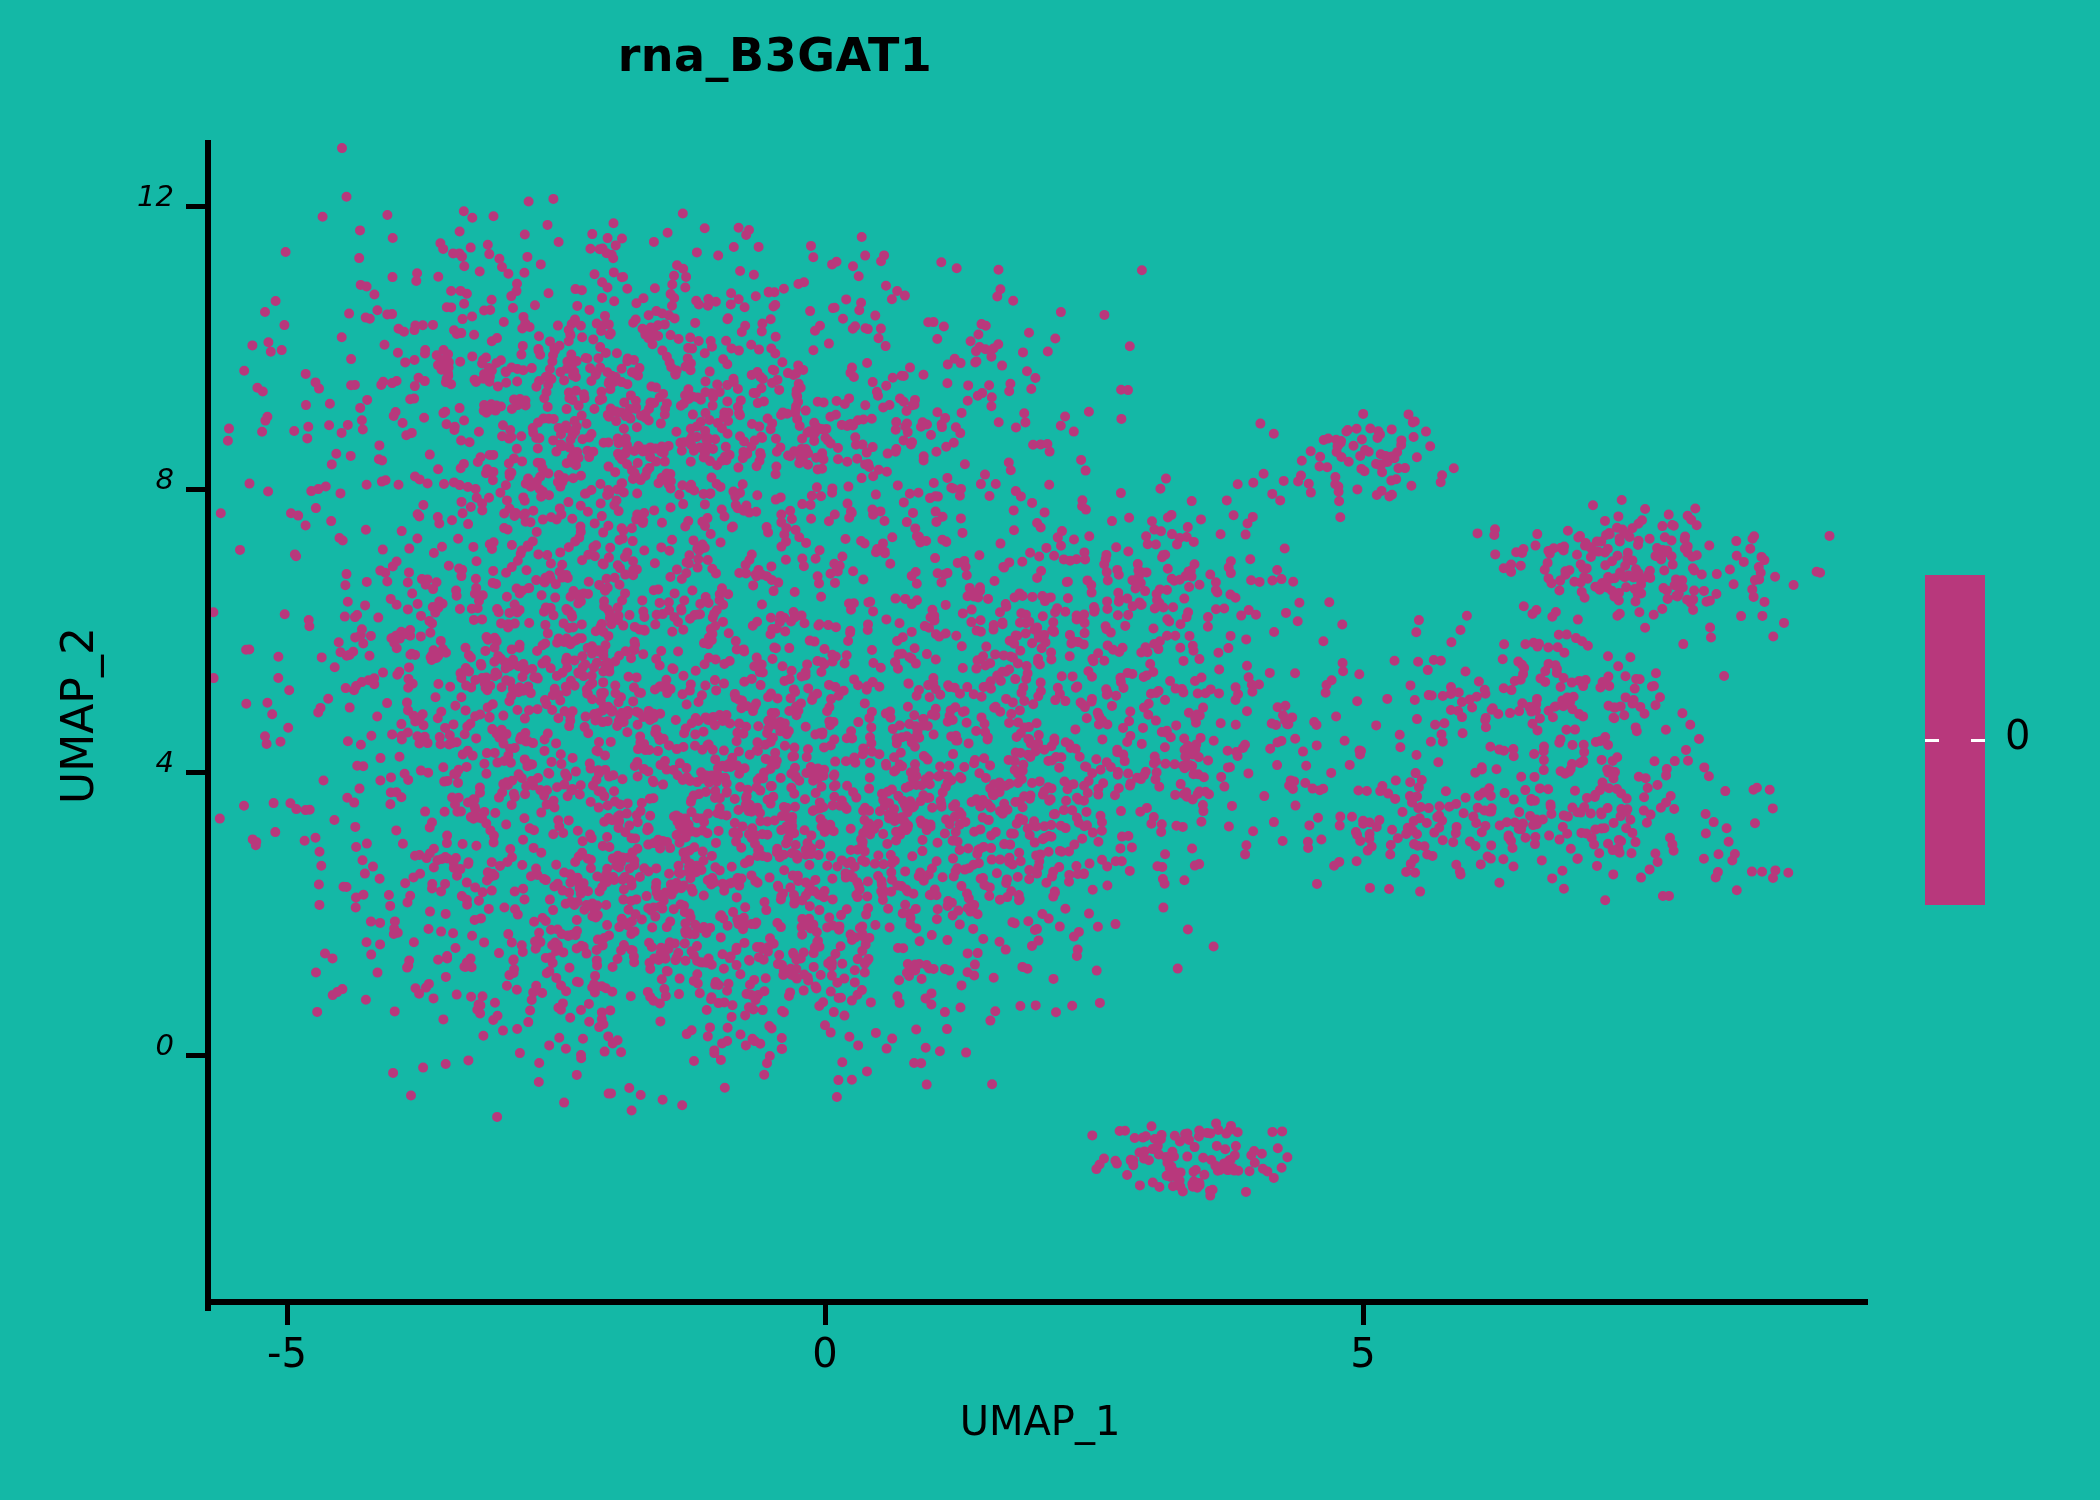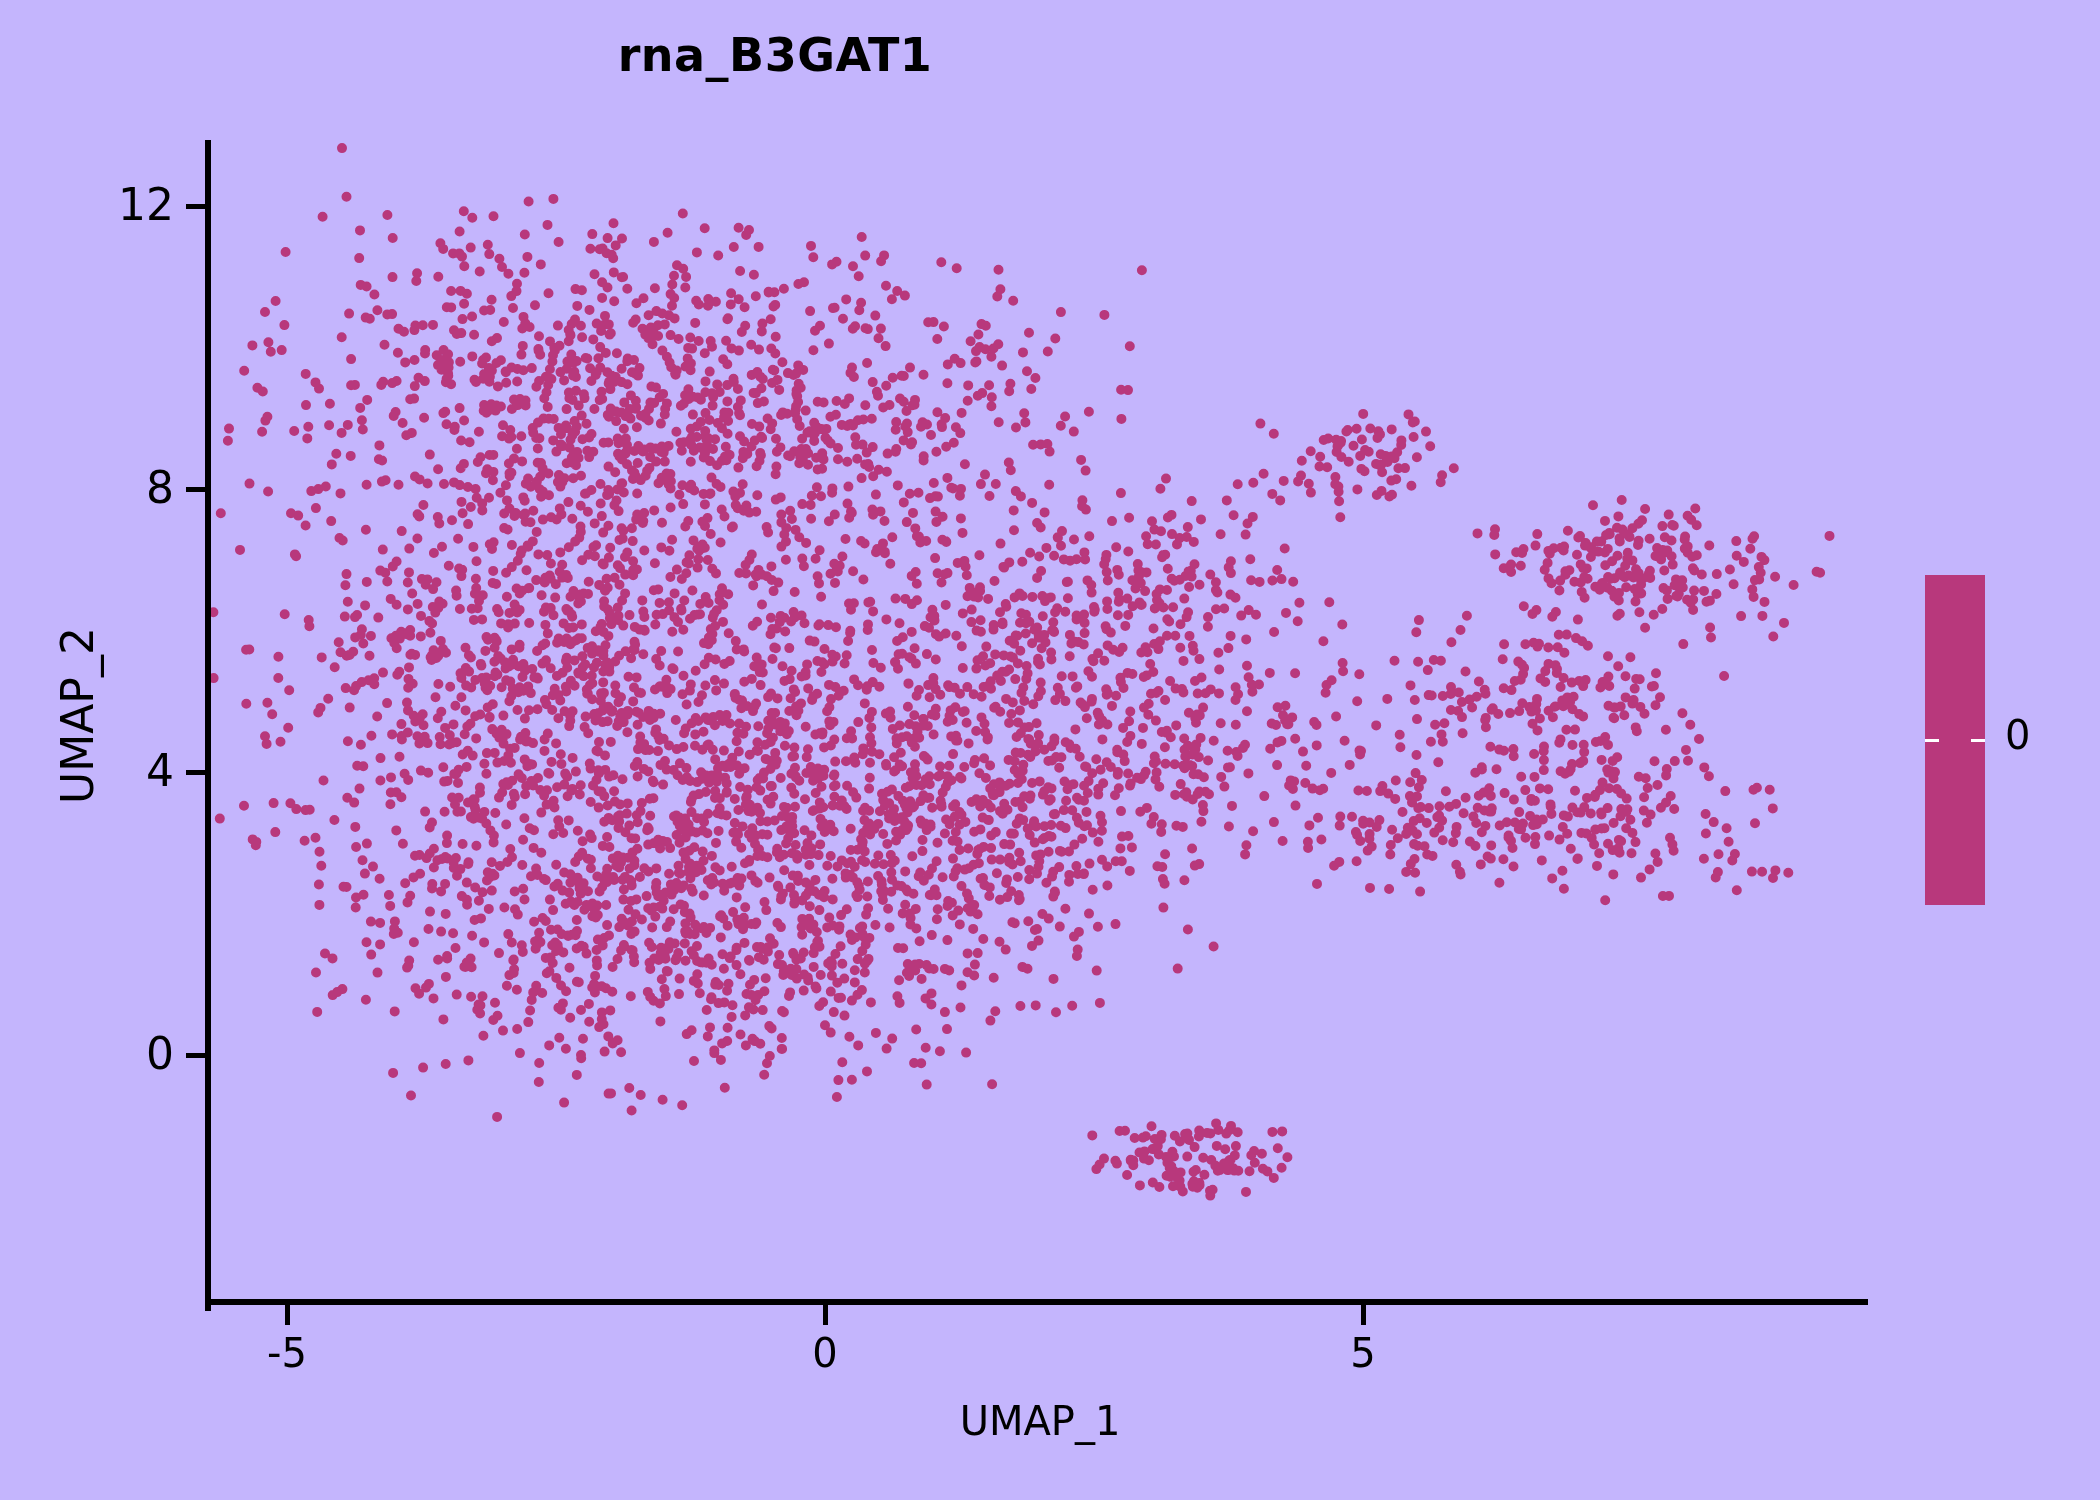--- a/index.html
+++ b/index.html
@@ -7,21 +7,21 @@
     padding: 0;
     background: #ffffff;
   }
   body {
     font-family: "DejaVu Sans", sans-serif;
   }
   #root {
     position: relative;
     width: 2100px;
     height: 1500px;
-    background: #c4b5fd;
+    background: #14b8a6;
     overflow: hidden;
   }
 
   
   #plot-title {
     position: absolute;
     left: 210px;
     top: 28px;
     width: 1130px;
     text-align: center;
@@ -65,25 +65,26 @@
   .tick-label-x {
     position: absolute;
     font-size: 40px;
     color: #000000;
     text-align: center;
     width: 120px;
     top: 1330px;
   }
   .tick-label-y {
     position: absolute;
-    font-size: 44px;
+    font-size: 29px;
     color: #000000;
     text-align: right;
     width: 140px;
     left: 34px;
+    font-style: italic;
   }
 
   
   #xlabel {
     position: absolute;
     left: 710px;
     top: 1398px;
     width: 660px;
     text-align: center;
     font-size: 40px;

